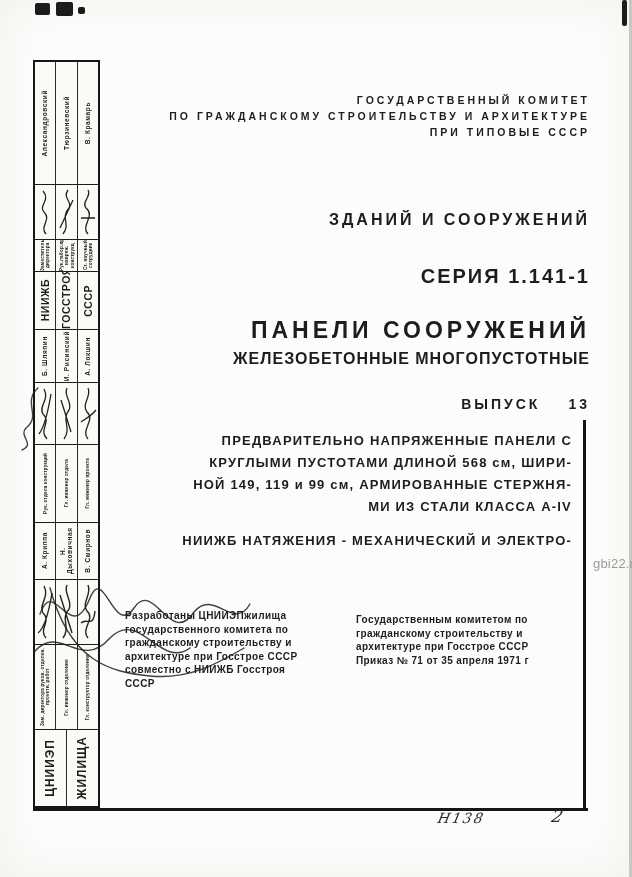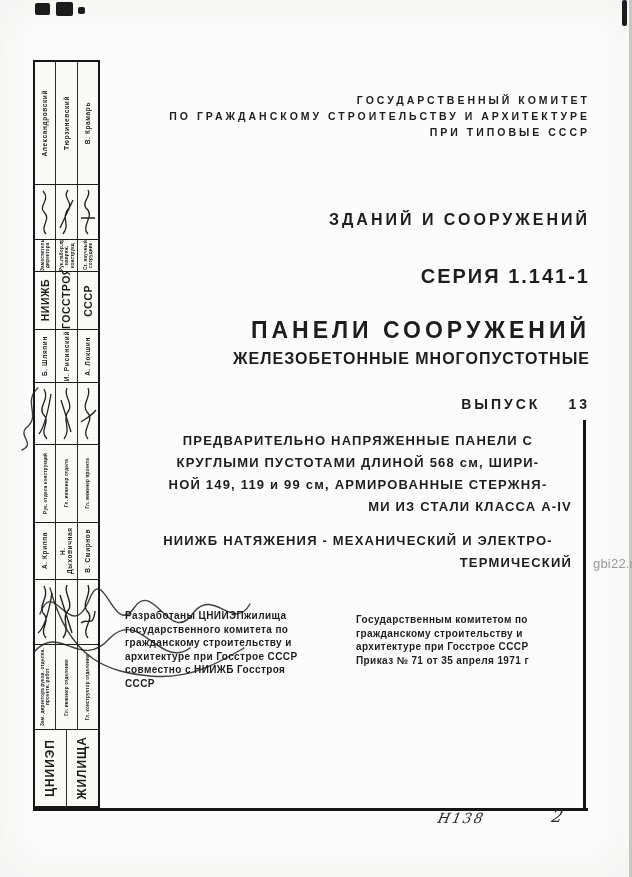--- a/index.html
+++ b/index.html
@@ -36,21 +36,21 @@
   
   .line{position:absolute;left:100px;width:490px;text-align:right;white-space:nowrap;}
   .hdr{font-size:10.5px;font-weight:700;letter-spacing:3px;}
   .cap{font-size:16px;font-weight:700;letter-spacing:3px;}
   .series{font-size:20px;font-weight:800;letter-spacing:2px;}
   .mt1{font-size:23px;font-weight:800;letter-spacing:4px;}
   .mt2{font-size:16px;font-weight:800;letter-spacing:1px;}
   .issue{font-size:14px;font-weight:700;letter-spacing:3px;}
   .issue .num{margin-left:28px;}
   .para{font-size:13px;font-weight:700;letter-spacing:1.2px;line-height:22px;}
-  .para-left{position:absolute;left:128px;width:460px;text-align:center;white-space:nowrap;}
+  .para-left{position:absolute;left:112px;width:460px;text-align:right;white-space:nowrap;}
   .para-center{position:absolute;left:112px;width:460px;text-align:right;white-space:nowrap;}
   .foot{position:absolute;width:238px;font-size:10px;font-weight:700;letter-spacing:.4px;line-height:13.5px;text-align:left;}
   .foot div{white-space:nowrap;}
   
   .rule-bottom{position:absolute;left:33px;top:808px;width:555px;height:3px;background:#151515;}
   .rule-right{position:absolute;left:583px;top:420px;width:3px;height:391px;background:#151515;}
   
   .hand{position:absolute;font-family:"DejaVu Serif",serif;font-style:italic;color:#2a2a2a;transform:skewX(-12deg);}
   .hw-code{left:438px;top:810px;font-size:14px;letter-spacing:2px;}
   .hw-page{left:552px;top:806px;font-size:17px;}
@@ -233,21 +233,20 @@
   <div class="line issue" style="top:396px">
     <span>ВЫПУСК</span><span class="num">13</span>
   </div>
 
   <div class="para para-left" style="top:430px">ПРЕДВАРИТЕЛЬНО НАПРЯЖЕННЫЕ ПАНЕЛИ С</div>
   <div class="para para-left" style="top:452px">КРУГЛЫМИ ПУСТОТАМИ ДЛИНОЙ 568 см, ШИРИ-</div>
   <div class="para para-left" style="top:474px">НОЙ 149, 119 и 99 см, АРМИРОВАННЫЕ СТЕРЖНЯ-</div>
   <div class="para para-center" style="top:496px">МИ ИЗ СТАЛИ КЛАССА А-IV</div>
 
   <div class="para para-left" style="top:530px">НИИЖБ НАТЯЖЕНИЯ - МЕХАНИЧЕСКИЙ И ЭЛЕКТРО-</div>
-  <div class="para para-center" style="top:552px">ТЕРМИЧЕСКИЙ</div>
 
   <div class="foot" style="left:125px;top:609px">
     <div>Разработаны ЦНИИЭПжилища</div>
     <div>государственного комитета по</div>
     <div>гражданскому строительству и</div>
     <div>архитектуре при Госстрое СССР</div>
     <div>совместно с НИИЖБ Госстроя</div>
     <div>СССР</div>
   </div>
 

